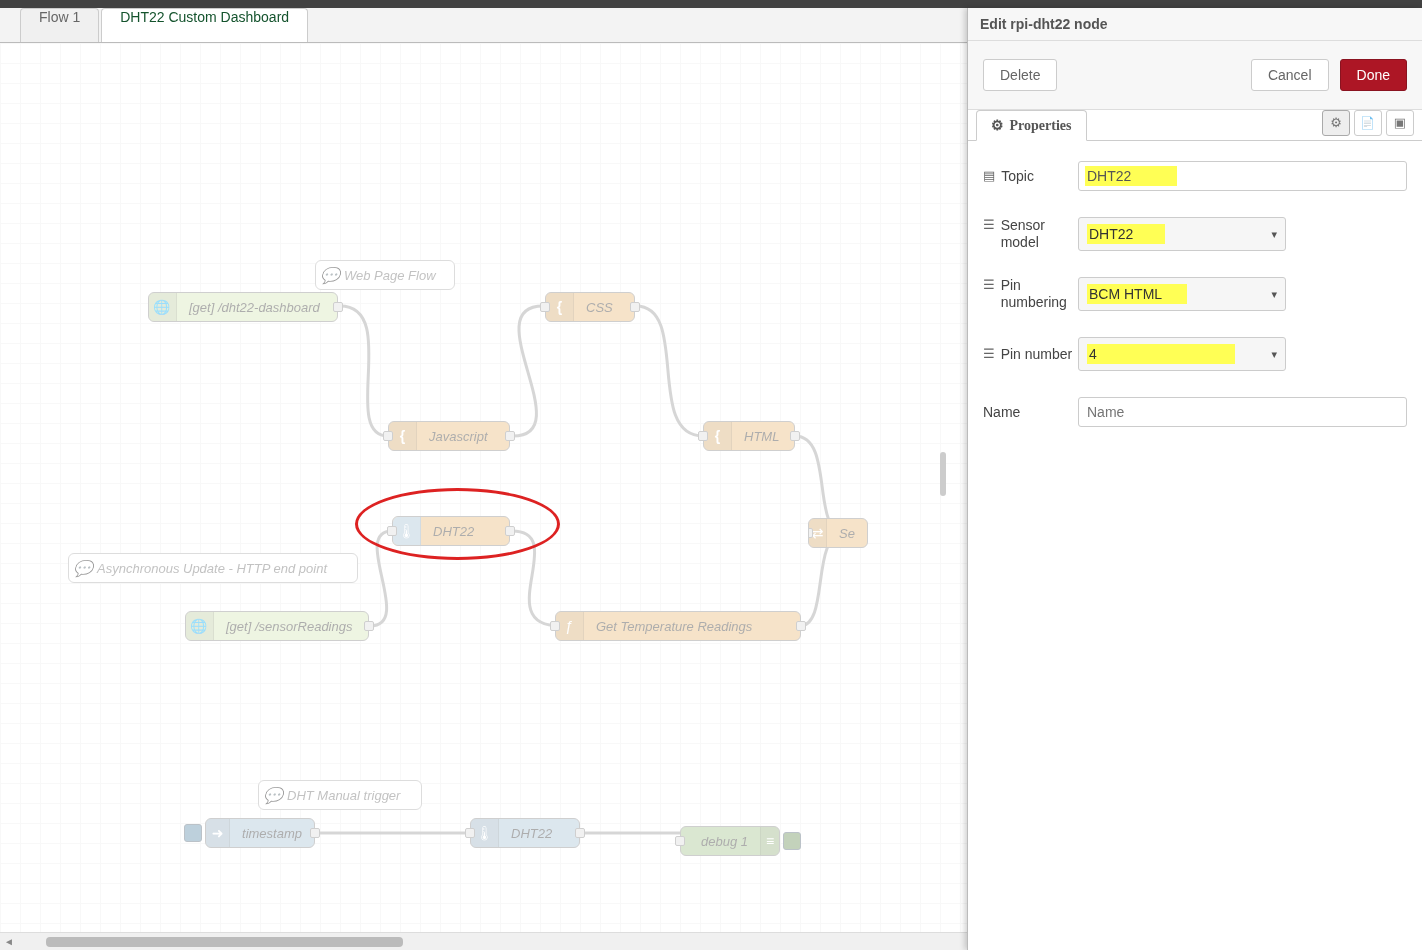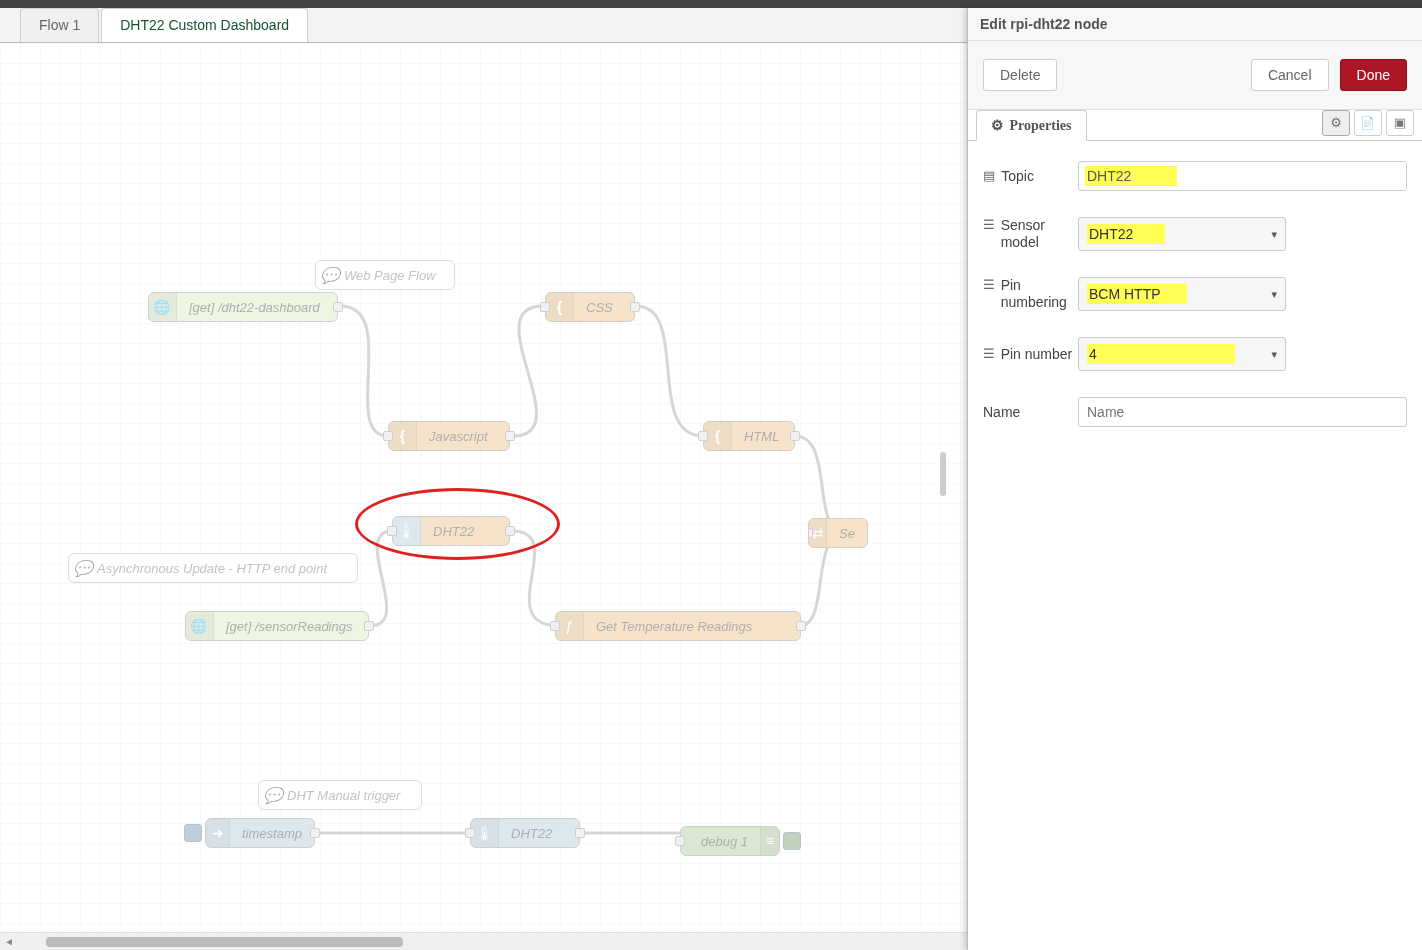--- a/index.html
+++ b/index.html
@@ -21,21 +21,21 @@
   height: 942px;
 }
 .tabs {
   display: flex;
   background: #f3f3f3;
   border-bottom: 1px solid #bbb;
   height: 35px;
   padding-left: 20px;
 }
 .tab {
-  padding: 8px 18px;
+  padding: 0 18px;
   border: 1px solid #ccc;
   border-bottom: none;
   background: #f0f0f0;
   color: #666;
   font-size: 14px;
   border-radius: 4px 4px 0 0;
   margin-right: 2px;
   cursor: pointer;
 }
 .tab.active {
@@ -534,21 +534,21 @@
           <span class="chev">▾</span>
         </div>
       </div>
 
       <div class="form-row">
         <label>
             <span class="ficon">☰</span>
             <span>Pin numbering</span>
           </label>
         <div class="select-hl">
-          <span class="hl" style="min-width:100px">BCM HTTP</span>
+          <span class="hl" style="min-width:100px">BCM HTML</span>
           <span class="chev">▾</span>
         </div>
       </div>
 
       <div class="form-row">
         <label>
             <span class="ficon">☰</span>
             <span>Pin number</span>
           </label>
         <div class="select-hl">

